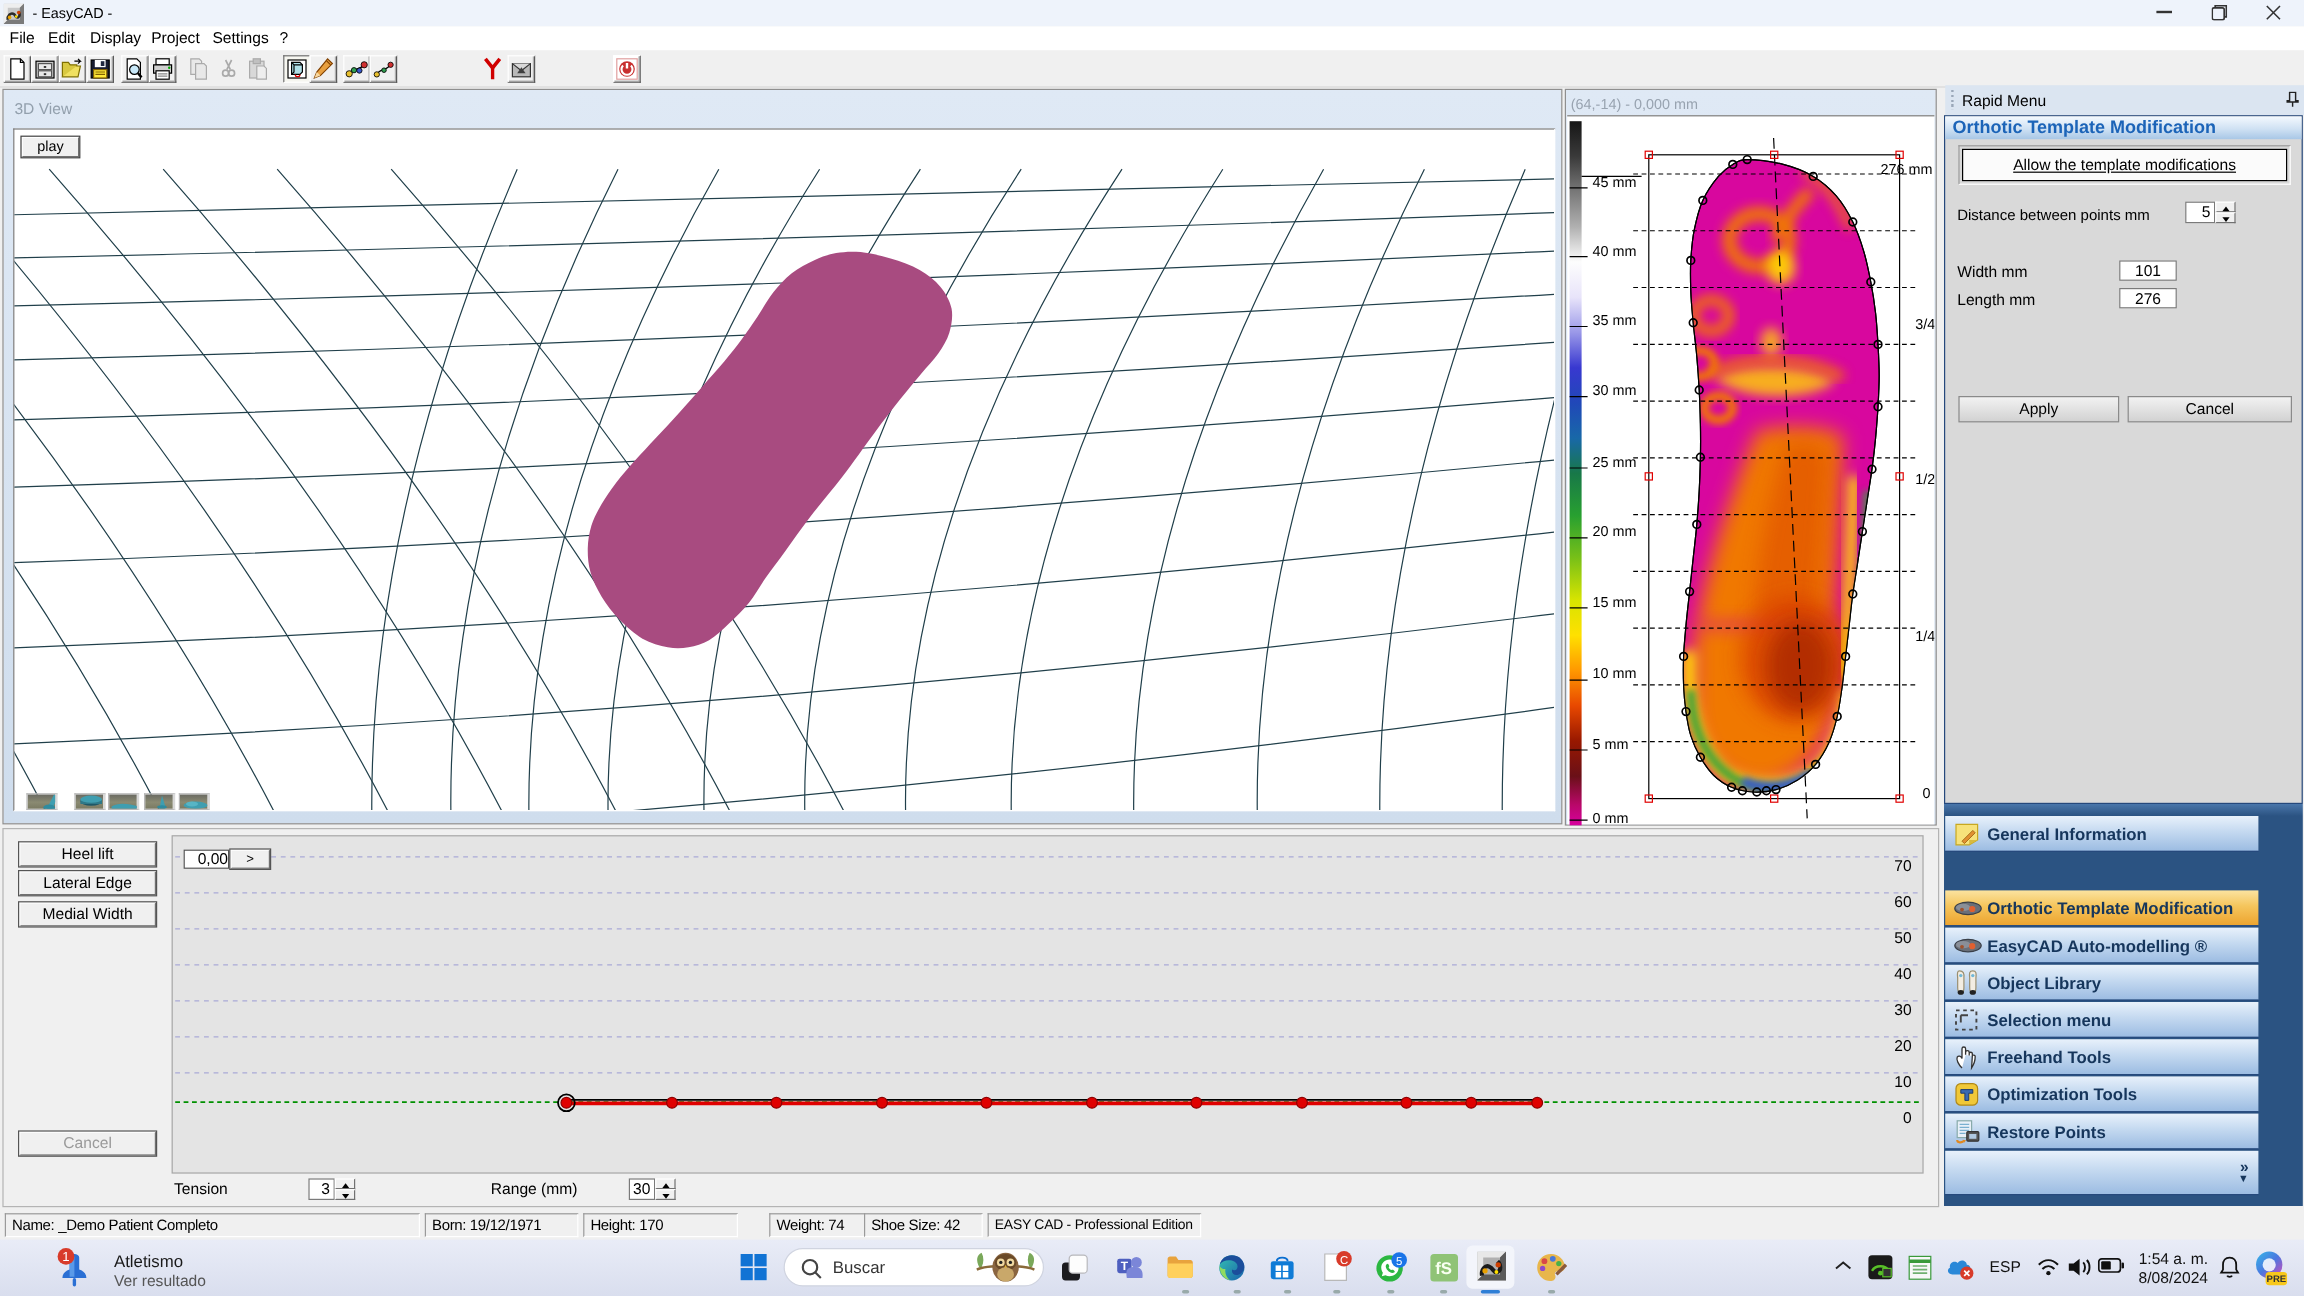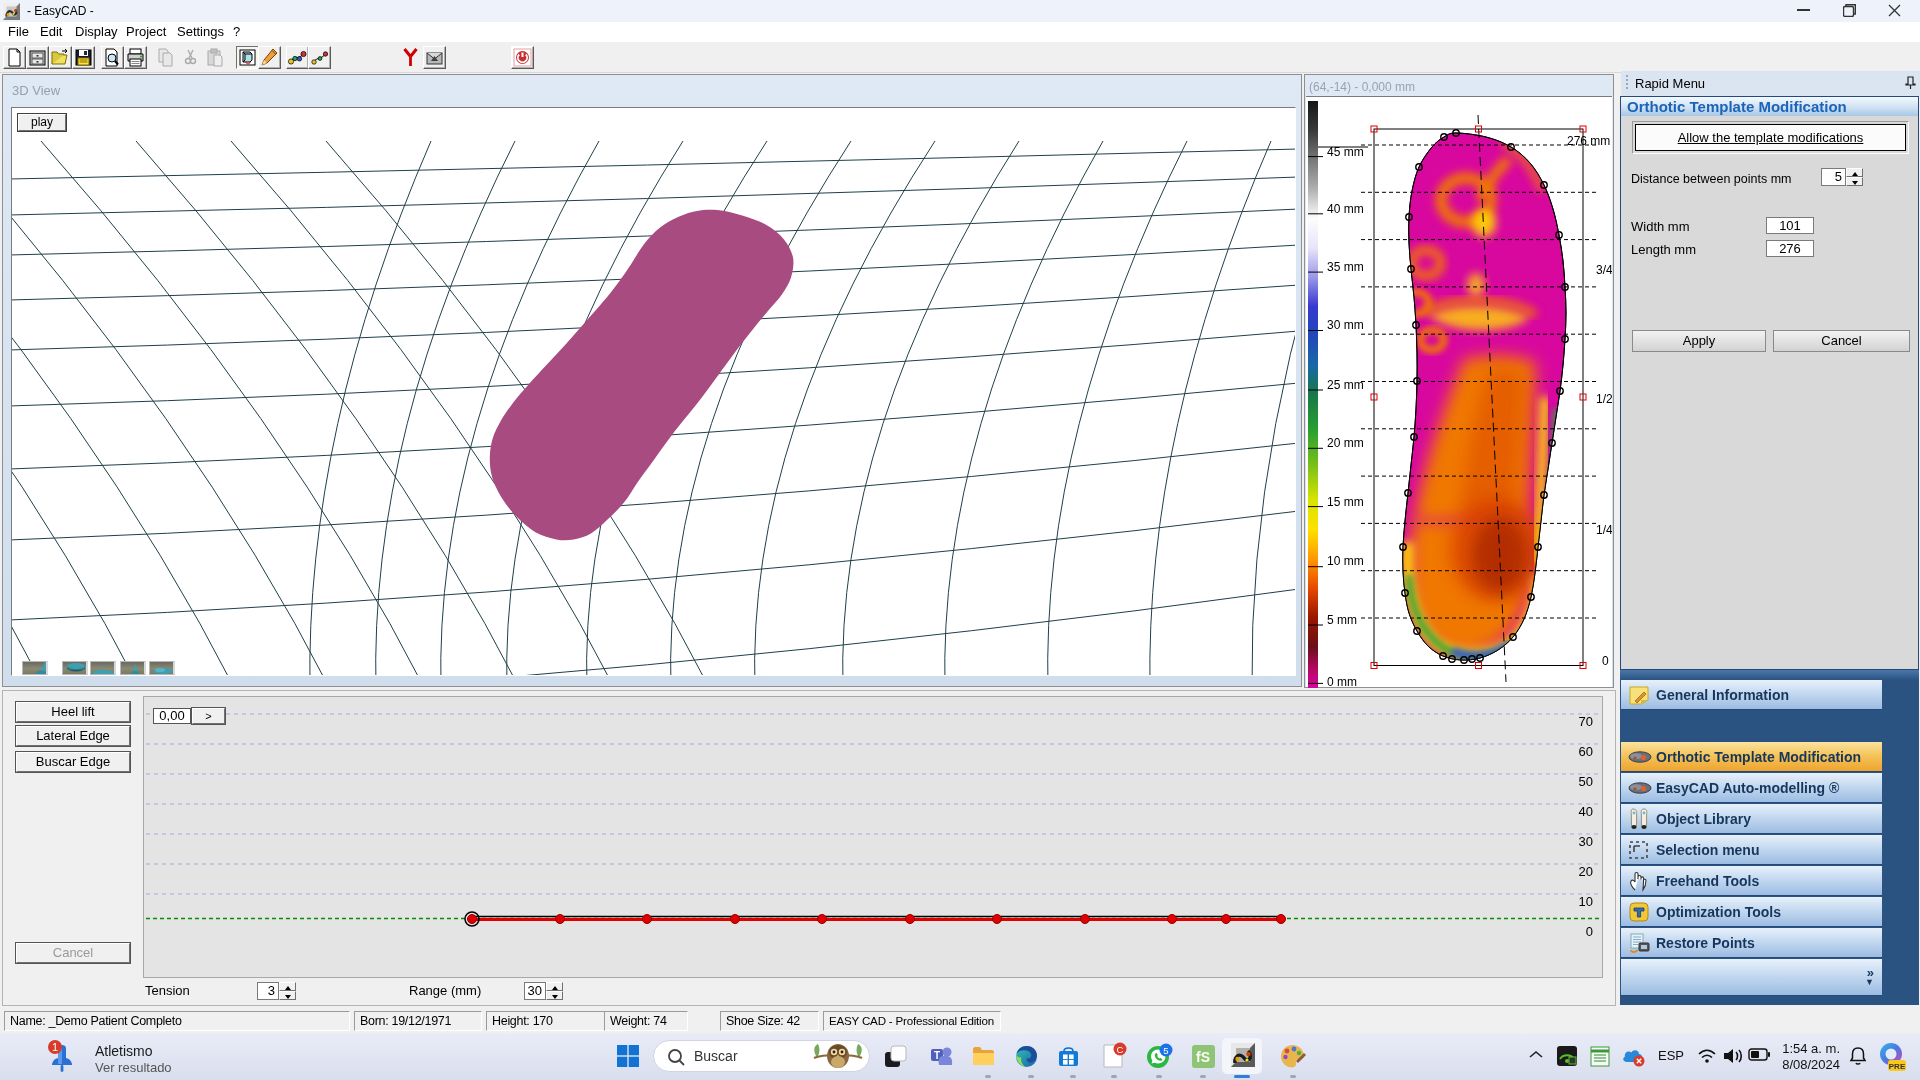--- a/index.html
+++ b/index.html
@@ -504,21 +504,21 @@
       <span class="atext">Restore Points</span>
     </div>
   <div class="acc" style="top:279px;height:37px">
       <span style="position:absolute;right:8px;top:6px;font-size:13px;font-weight:bold;color:#16365c">»</span>
       <span style="position:absolute;right:8px;top:18px;font-size:9px;color:#16365c">▼</span>
     </div>
 </div>
 <div class="abs" id="bpanel">
   <div class="bbtn" style="top:11px">Heel lift</div>
   <div class="bbtn" style="top:35px">Lateral Edge</div>
-  <div class="bbtn" style="top:61px">Buscar Edge</div>
+  <div class="bbtn" style="top:61px">Medial Width</div>
   <div class="bbtn" style="top:252px;color:#9a9a9a">Cancel</div>
   <div id="graph">
     <svg width="1458" height="280" style="position:absolute;left:0;top:0">
       <g stroke="#a9a9d6" stroke-width="1" stroke-dasharray="4 4">
         <line x1="2" y1="17" x2="1456" y2="17"></line>
           <line x1="2" y1="47" x2="1456" y2="47"></line>
         <line x1="2" y1="77" x2="1456" y2="77"></line>
           <line x1="2" y1="107" x2="1456" y2="107"></line>
         <line x1="2" y1="137" x2="1456" y2="137"></line>
           <line x1="2" y1="167" x2="1456" y2="167"></line>
@@ -546,40 +546,40 @@
           <text x="1449" y="59">60</text>
           <text x="1449" y="89">50</text>
         <text x="1449" y="119">40</text>
           <text x="1449" y="149">30</text>
           <text x="1449" y="179">20</text>
         <text x="1449" y="209">10</text>
           <text x="1449" y="239">0</text>
       </g>
     </svg>
   </div>
-  <div class="rinput" style="left:150px;top:17px;width:38px;height:16px;text-align:center;line-height:14px;border-color:#555">0,00</div>
+  <div class="rinput" style="left:150px;top:17px;width:38px;height:16px;text-align:right;line-height:14px;border-color:#555">0,00</div>
   <div style="position:absolute;left:189px;top:17px;width:33px;height:16px;background:#f0f0f0;border:1px solid #707070;border-top-color:#fff;border-left-color:#fff;outline:1px solid #555;font-size:11px;text-align:center;line-height:14px">&gt;</div>
   <span style="position:absolute;left:142px;top:292px;font-size:13px">Tension</span>
   <div class="rinput" style="left:254px;top:291px;width:22px;height:18px;text-align:right;padding-right:3px;line-height:16px">3</div>
   <div class="spinner" style="left:276px;top:291px">
       <div class="up"></div>
       <div class="dn"></div>
     </div>
   <span style="position:absolute;left:406px;top:292px;font-size:13px">Range (mm)</span>
   <div class="rinput" style="left:521px;top:291px;width:22px;height:18px;text-align:right;padding-right:3px;line-height:16px">30</div>
   <div class="spinner" style="left:543px;top:291px">
       <div class="up"></div>
       <div class="dn"></div>
     </div>
 </div>
 <div class="abs" id="statusbar">
   <div class="sbox" style="left:4px;width:346px">Name: _Demo Patient Completo</div>
   <div class="sbox" style="left:354px;width:128px">Born: 19/12/1971</div>
   <div class="sbox" style="left:486px;width:129px">Height: 170</div>
-  <div class="sbox" style="left:604px;width:84px">Weight: 74</div>
+  <div class="sbox" style="left:641px;width:84px">Weight: 74</div>
   <div class="sbox" style="left:720px;width:99px">Shoe Size: 42</div>
   <div class="sbox" style="left:823px;width:178px;font-size:11.6px;letter-spacing:-0.2px">EASY CAD - Professional Edition</div>
 </div>
 <div class="abs" id="taskbar">
   <svg style="position:absolute;left:44px;top:7px" width="34" height="34">
     <path d="M14,8 C14,4 22,4 22,8 L22,18 C26,19 28,22 28,25 L8,25 C8,22 10,19 14,18 Z" fill="#2a6fd4"></path>
     <path d="M14,8 C14,5 18,4.5 18,8 L18,24 L14,24 Z" fill="#5a9ae8"></path>
     <rect x="16.6" y="25" width="2.8" height="7" rx="1.4" fill="#2a6fd4"></rect>
     <circle cx="11" cy="7" r="7" fill="#d83b2a"></circle>
       <text x="11" y="11" font-family="Liberation Sans" font-size="11" fill="#fff" text-anchor="middle">1</text>

